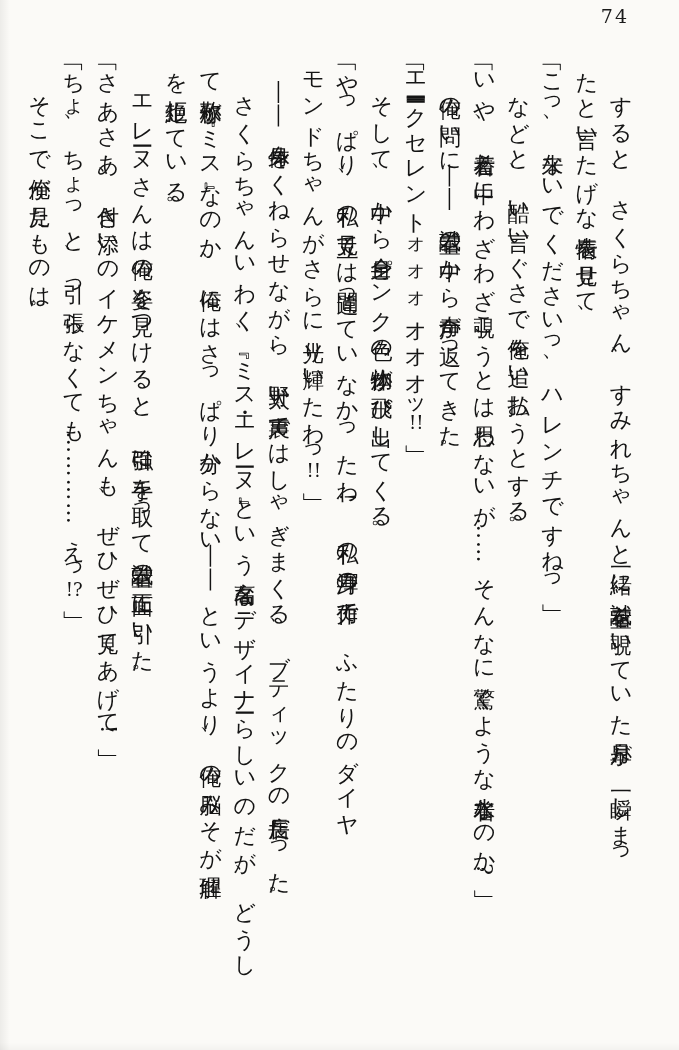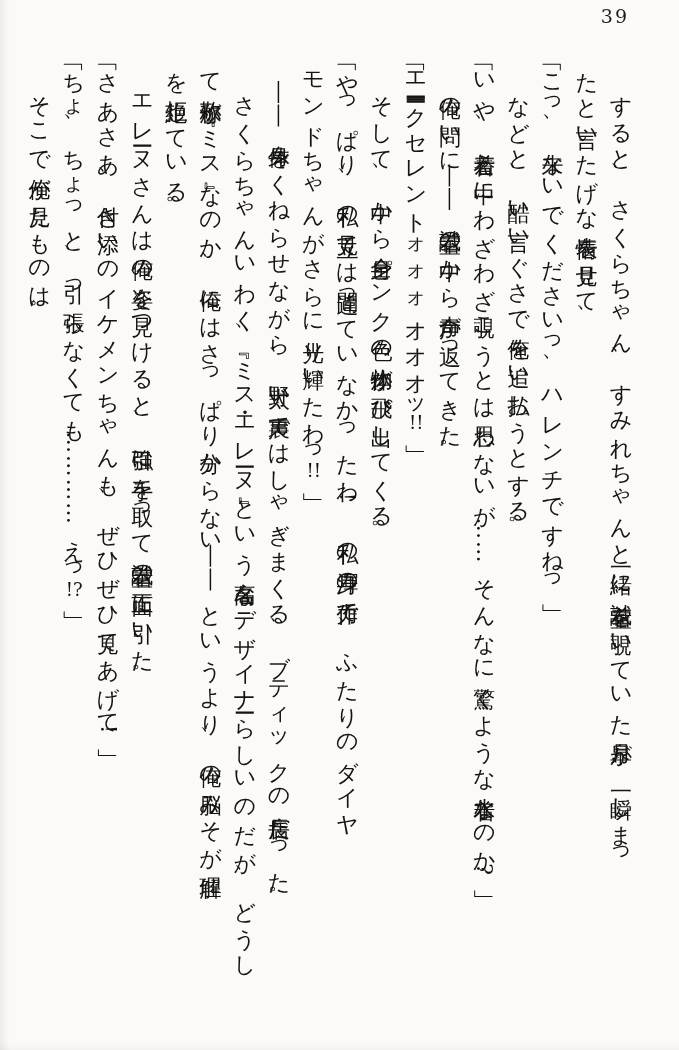--- a/index.html
+++ b/index.html
@@ -57,21 +57,21 @@
     text-combine-upright: all;
     -webkit-text-combine: horizontal;
     font-size: 0.82em;
     letter-spacing: 0;
   }
 </style>
 </head>
 <body>
 
 <div class="page">
-  <div class="page-number">39</div>
+  <div class="page-number">74</div>
 
   <div class="vtext">
     <p class="indent">すると、さくらちゃん、すみれちゃんと一緒に試着室を覗いていた皐月が、一瞬しまっ</p>
     <p>たと言いたげな表情を見せて、</p>
     <p>「こっ、来ないでくださいっ、ハレンチですねっ」</p>
     <p class="indent">などと、酷い言いぐさで俺を追い払おうとする。</p>
     <p>「いや、着替え中にわざわざ覗こうとは思わないが……そんなに驚くような水着なのか?」</p>
     <p class="indent">俺の問いに――試着室の中から奇声が返ってきた。</p>
     <p>「エーーーークセレントォォォオオオッ<span class="tcy">!!</span>」</p>
     <p class="indent">そして、中から全身ピンク色の物体が飛び出してくる。</p>

